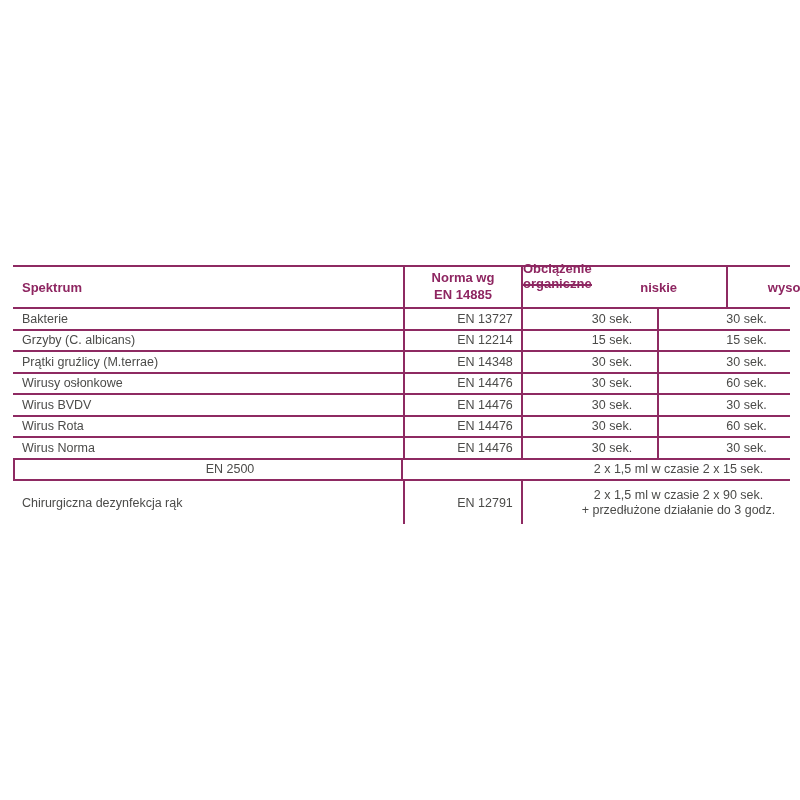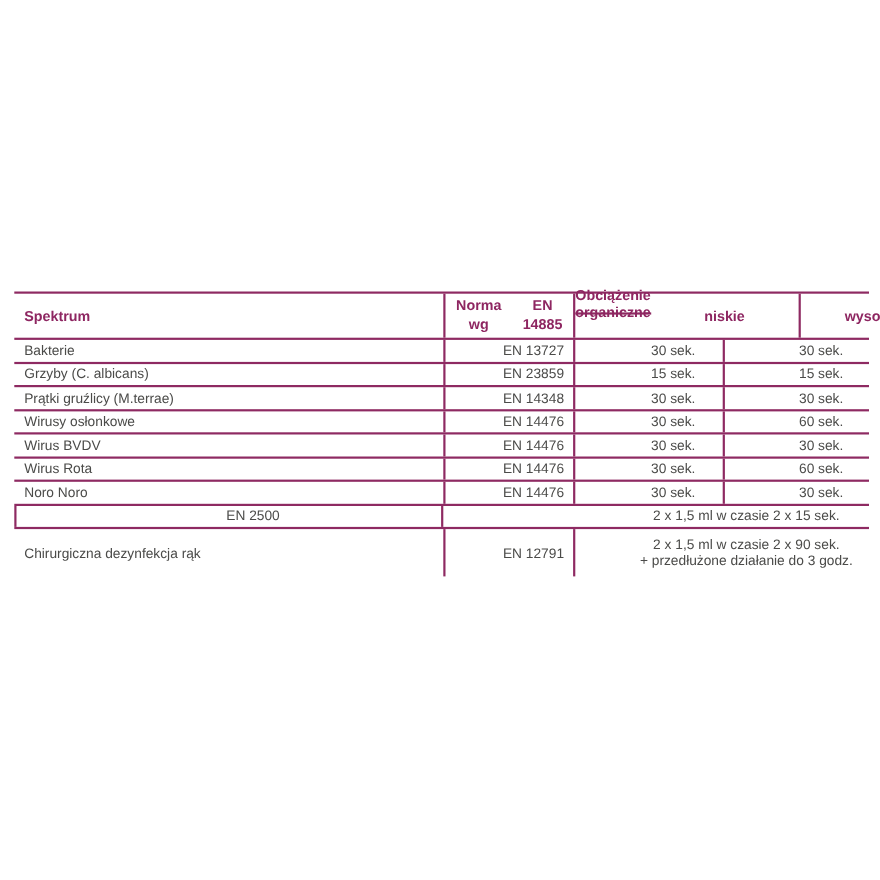--- a/index.html
+++ b/index.html
@@ -20,21 +20,21 @@
     color:var(--body-text);
     font-size:12.5px;
   }
 
   
   .header-row{display:grid;grid-template-columns:390px 120px 267px;height:40px;}
   .h-cell{color:var(--accent);font-weight:bold;font-size:13px;}
   .h-spektrum{display:flex;align-items:center;padding-left:9px;}
   .h-norma{
     border-left:2px solid var(--border);border-right:2px solid var(--border);
-    display:flex;flex-direction:row;justify-content:center;align-items:center;
+    display:flex;flex-direction:column;justify-content:center;align-items:center;
     line-height:1.3;text-align:center;
   }
   .h-right{display:flex;}
   .h-obciazenie{
     height:19px;display:flex;align-items:center;justify-content:center;
     border-bottom:2px solid var(--border);
   }
   .h-sub{flex:1;display:grid;grid-template-columns:134px 133px;}
   .h-niskie,.h-wysokie{display:flex;align-items:center;justify-content:center;}
   .h-wysokie{border-left:2px solid var(--border);}
@@ -82,21 +82,21 @@
 
     <div class="data-row">
       <div class="cell c-spektrum">Bakterie</div>
       <div class="cell c-norma">EN 13727</div>
       <div class="cell c-niskie">30 sek.</div>
       <div class="cell c-wysokie">30 sek.</div>
     </div>
 
     <div class="data-row">
       <div class="cell c-spektrum">Grzyby (C. albicans)</div>
-      <div class="cell c-norma">EN 23859</div>
+      <div class="cell c-norma">EN 12214</div>
       <div class="cell c-niskie">15 sek.</div>
       <div class="cell c-wysokie">15 sek.</div>
     </div>
 
     <div class="data-row">
       <div class="cell c-spektrum">Prątki gruźlicy (M.terrae)</div>
       <div class="cell c-norma">EN 14348</div>
       <div class="cell c-niskie">30 sek.</div>
       <div class="cell c-wysokie">30 sek.</div>
     </div>
@@ -116,21 +116,21 @@
     </div>
 
     <div class="data-row">
       <div class="cell c-spektrum">Wirus Rota</div>
       <div class="cell c-norma">EN 14476</div>
       <div class="cell c-niskie">30 sek.</div>
       <div class="cell c-wysokie">60 sek.</div>
     </div>
 
     <div class="data-row">
-      <div class="cell c-spektrum">Noro Noro</div>
+      <div class="cell c-spektrum">Wirus Norma</div>
       <div class="cell c-norma">EN 14476</div>
       <div class="cell c-niskie">30 sek.</div>
       <div class="cell c-wysokie">30 sek.</div>
     </div>
 
     <div class="data-row">
       <div class="cell c-norma">EN 2500</div>
       <div class="cell c-merged">2 x 1,5 ml w czasie 2 x 15 sek.</div>
     </div>
 

